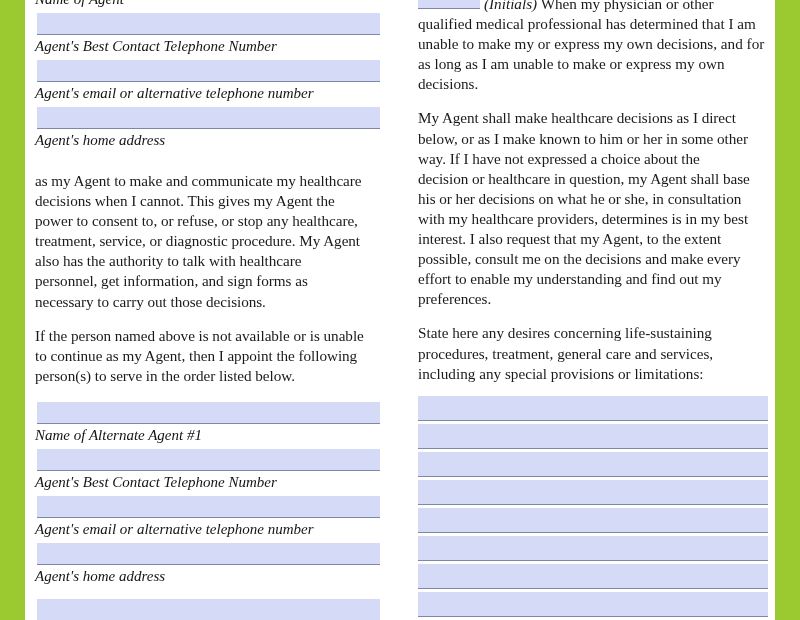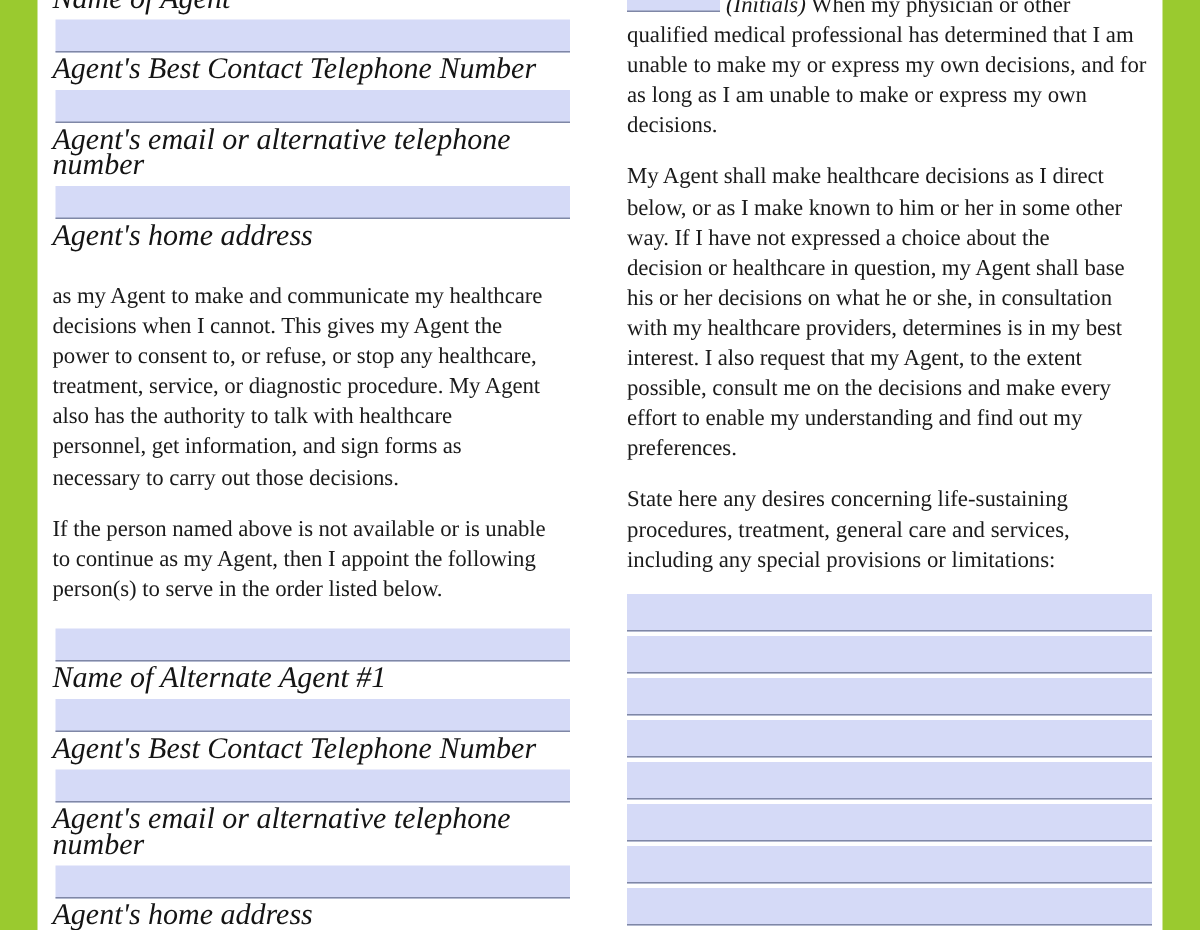--- a/index.html
+++ b/index.html
@@ -55,21 +55,21 @@
   .section-head {
     font-family: "Liberation Sans", sans-serif;
     font-weight: bold;
     font-size: 16.4px;
     line-height: 20px;
     margin: 0 0 3px 0;
     letter-spacing: -0.2px;
     color: #111111;
   }
   .field-label {
-    font-size: 20px;
+    font-size: 15px;
     font-style: italic;
     line-height: 17px;
     padding-top: 3px;
     padding-bottom: 5px;
     color: #141414;
   }
   
   .blank {
     height: 21px;
     background: #d5daf7;

